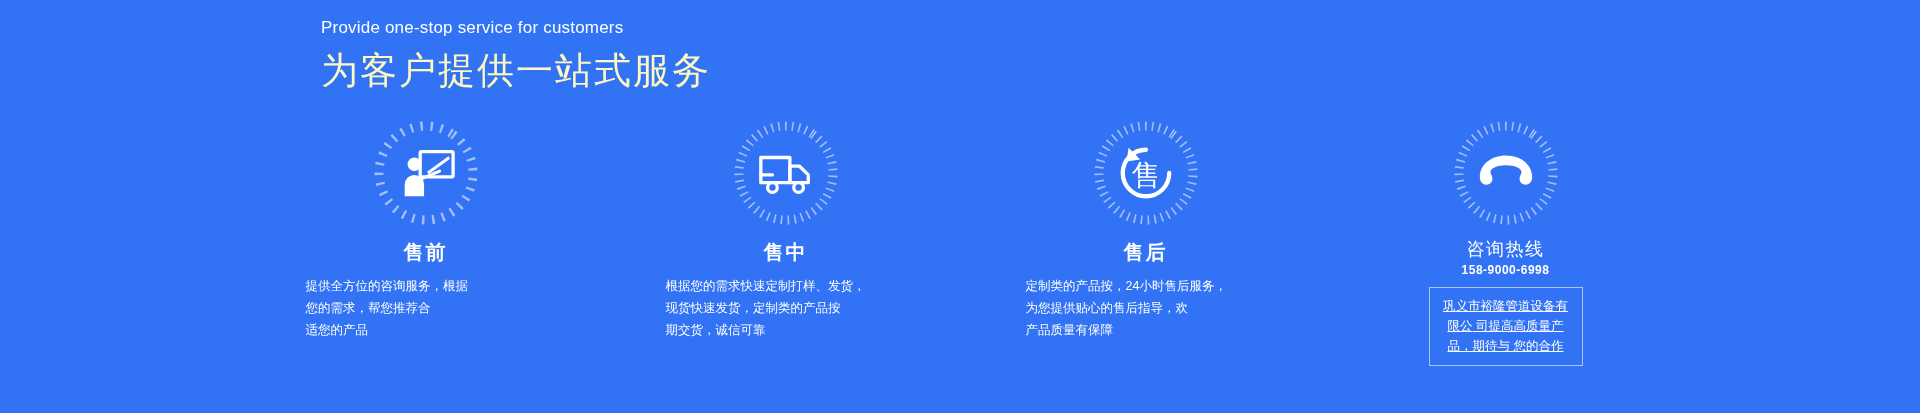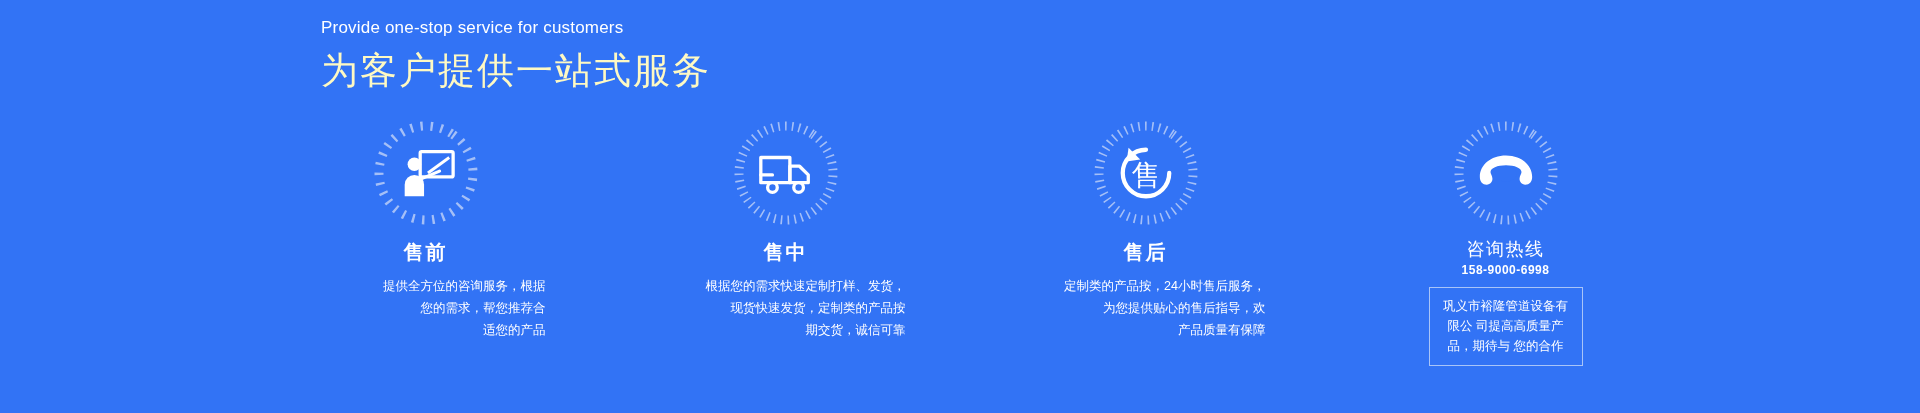--- a/index.html
+++ b/index.html
@@ -66,21 +66,21 @@
     color:#ffffff;
     letter-spacing:2px;
     line-height:1.2;
     font-weight:700;
   }
   .col-desc {
     margin-top:12px;
     font-size:12.5px;
     color:#ffffff;
     line-height:1.75;
-    text-align:right;
+    text-align:left;
     width:240px;
   }
   .col-desc span { display:block; white-space:nowrap; }
   
   .hot-title {
     margin-top:10px;
     font-size:18px;
     color:#ffffff;
     letter-spacing:1.5px;
     line-height:1.3;
@@ -96,20 +96,21 @@
   }
   .hot-box {
     margin-top:8px;
     border:1px solid #a8c4f8;
     padding:8px 10px 9px;
     width:154px;
     font-size:12.5px;
     color:#ffffff;
     line-height:1.6;
     text-align:center;
+    text-decoration:underline;
   }
 </style>
 </head>
 <body>
 
 <div class="banner">
 
   <div class="heading">
     <div class="eyebrow">Provide one-stop service for customers</div>
     <div class="headline">为客户提供一站式服务</div>

